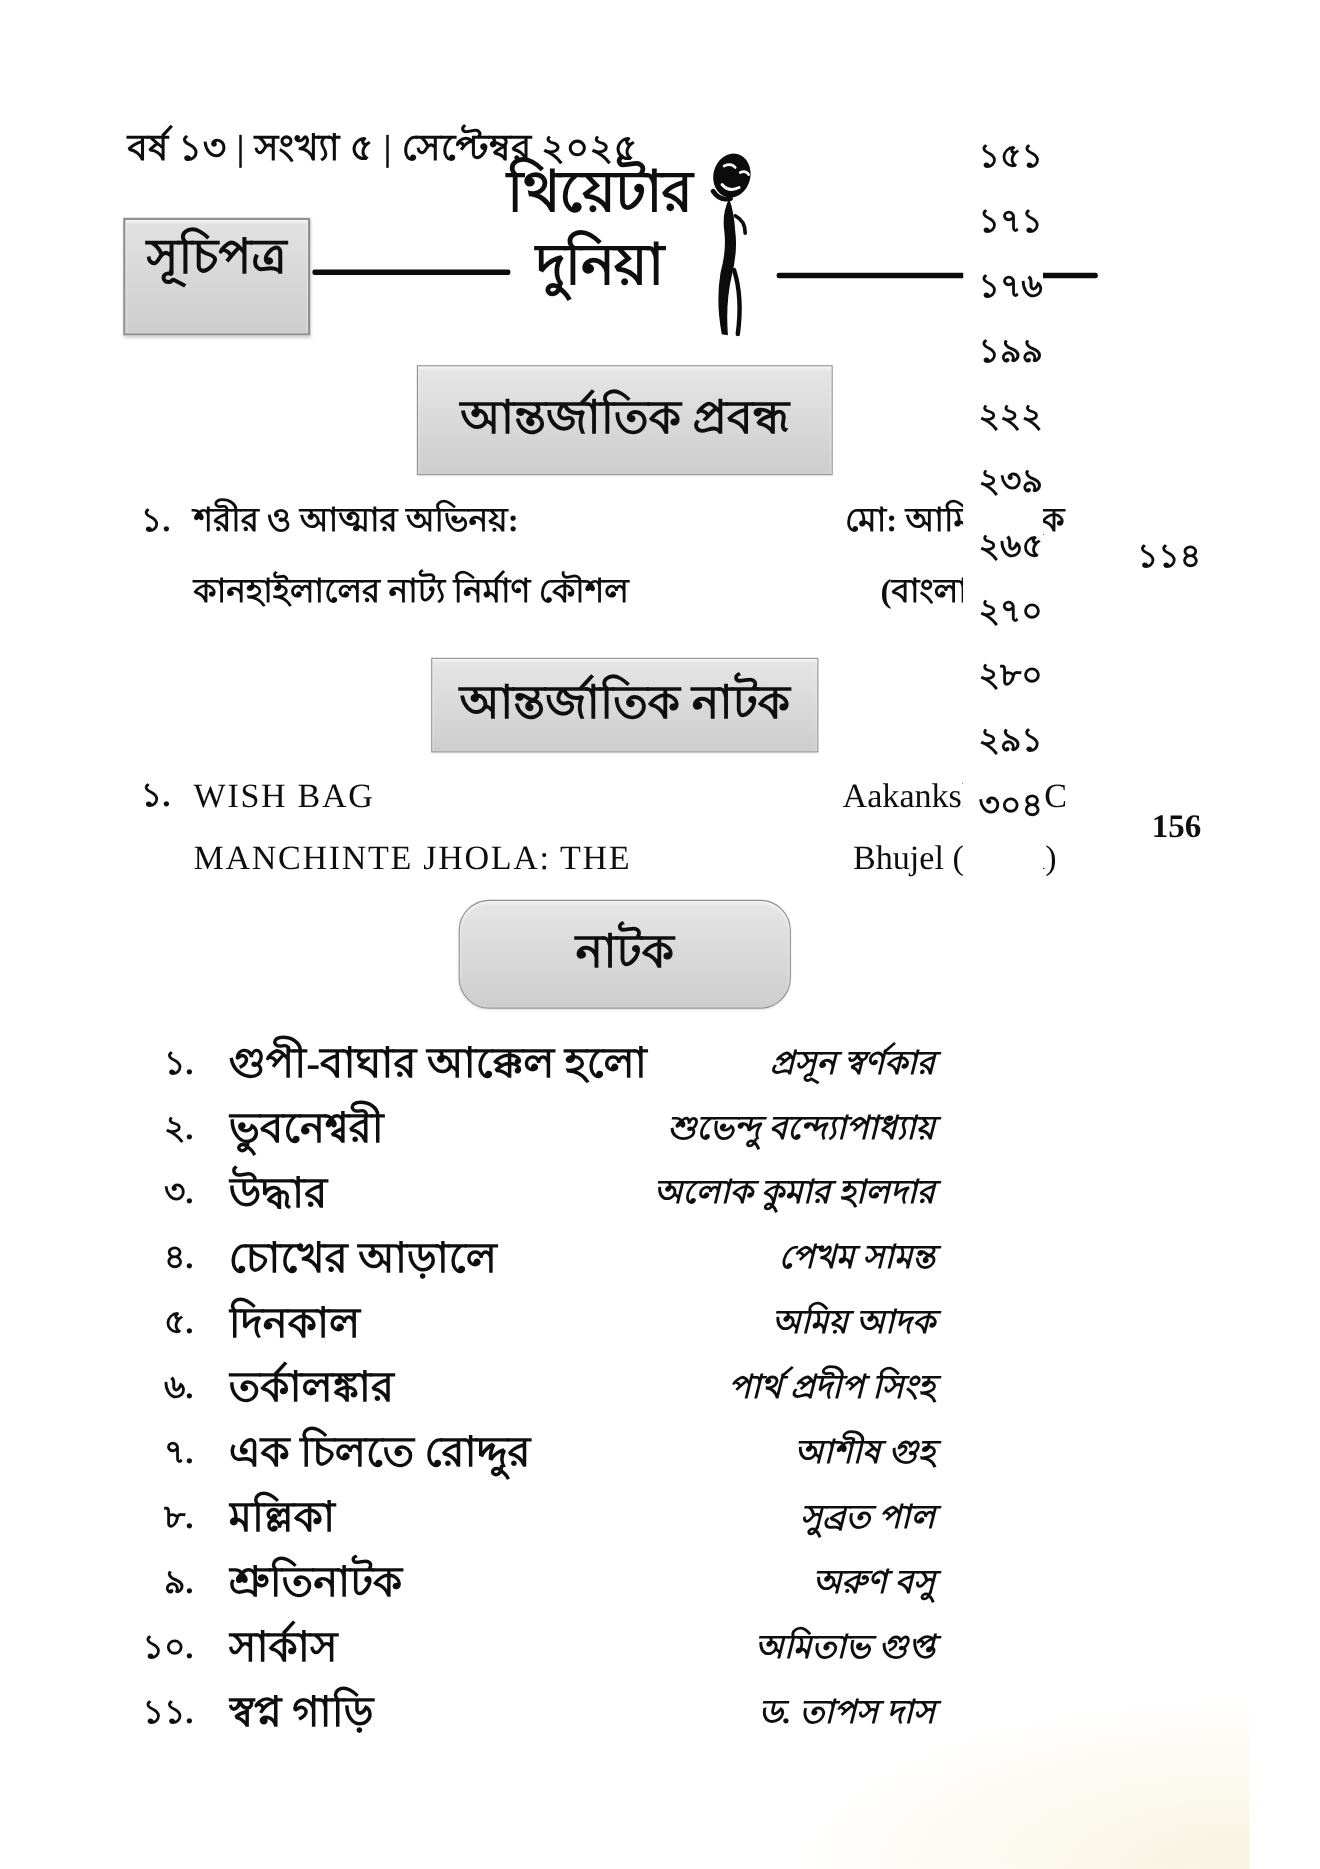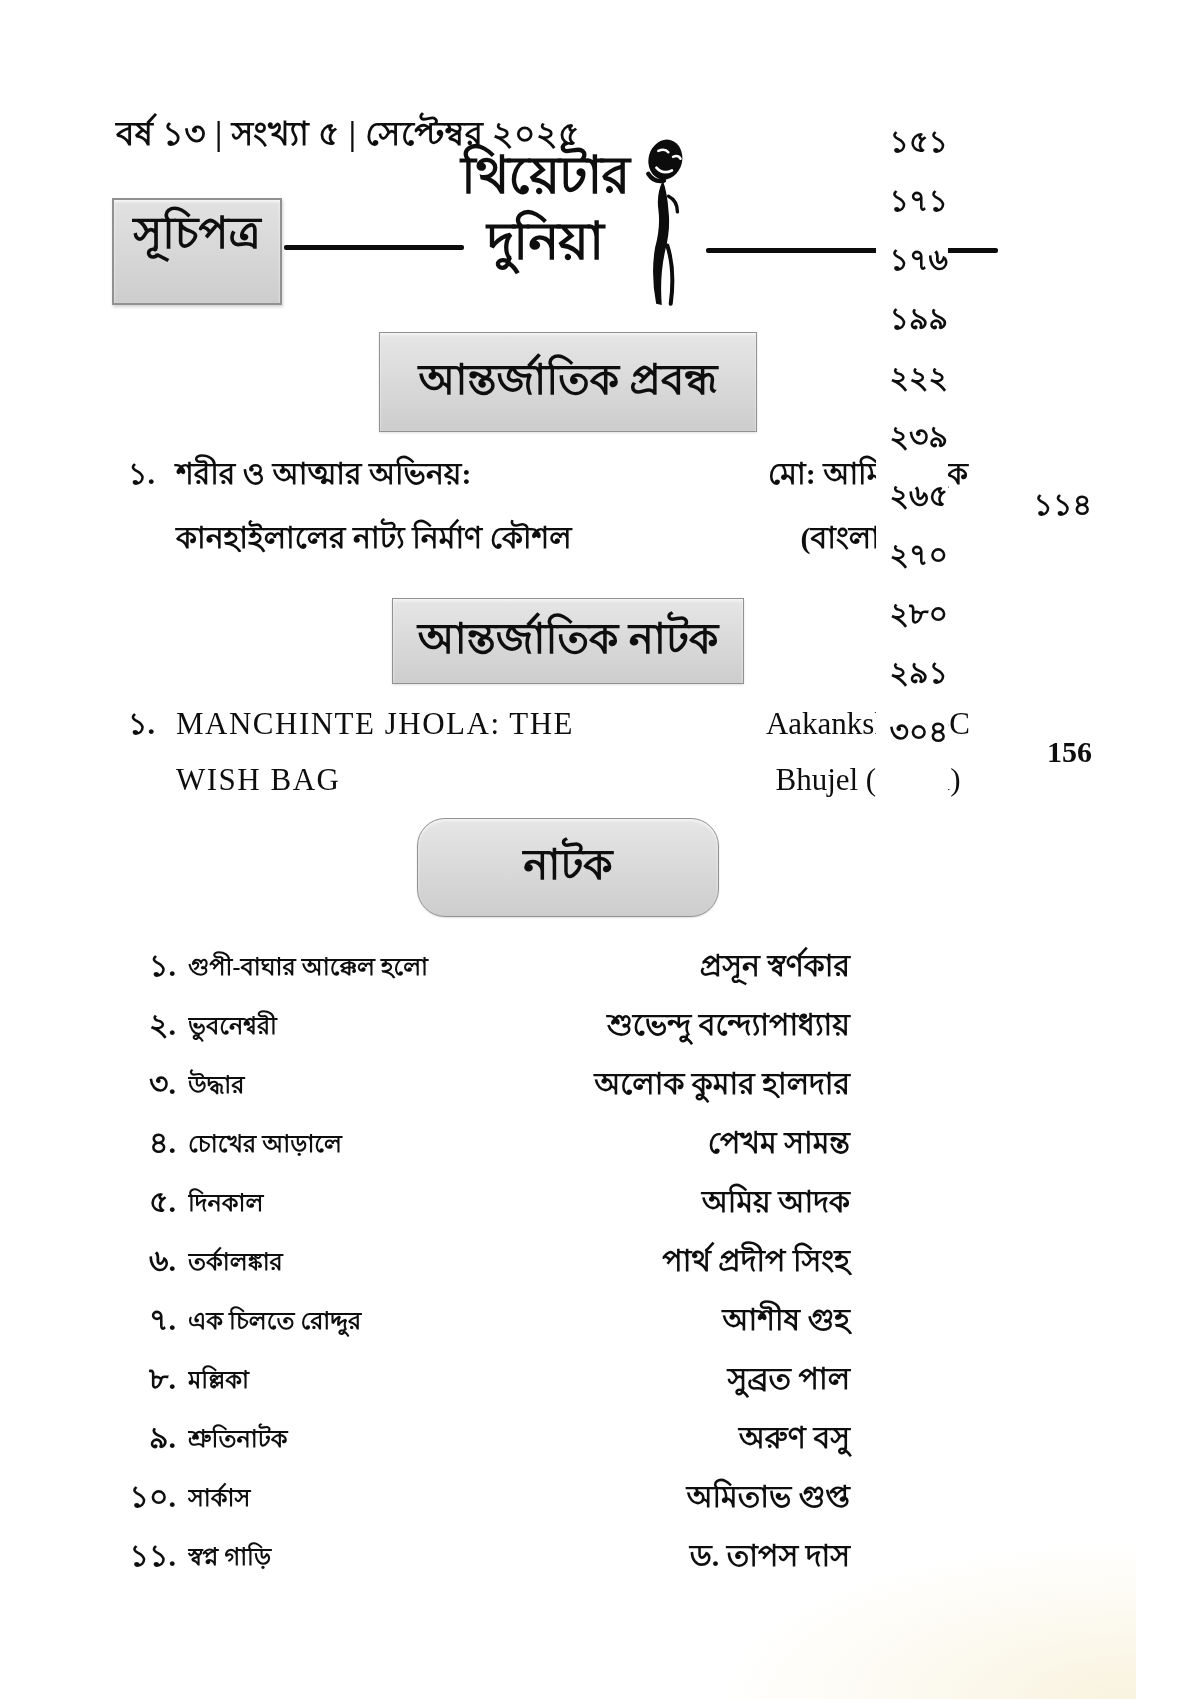--- a/index.html
+++ b/index.html
@@ -60,22 +60,22 @@
   .entry .epage{flex:0 0 auto;width:72px;text-align:right;font-size:30px;font-weight:700;align-self:center;margin-left:26px;}
   .entry1{top:442px;}
   .entry1 .etitle span,.entry1 .no,.entry1 .eauthor span{font-weight:700;}
   .entry2{top:696px;}
   .entry2 .etitle span{font-family:"Liberation Serif",serif;letter-spacing:1.5px;line-height:56px;font-size:31px;}
   .entry2 .eauthor span{font-family:"Liberation Serif",serif;line-height:56px;font-size:31px;}
   .entry2 .no{line-height:56px;}
   .toc-list{position:absolute;left:128px;top:938px;width:820px;display:flex;flex-direction:column;}
   .row{display:flex;align-items:center;height:59px;}
   .row .no{flex:0 0 48px;text-align:right;font-size:30px;font-weight:700;}
-  .row .title{flex:1 1 auto;margin-left:12px;font-size:24px;font-weight:700;white-space:nowrap;overflow:hidden;}
-  .row .author{flex:0 0 auto;text-align:right;font-size:30px;font-weight:700;white-space:nowrap;}
+  .row .title{flex:1 1 auto;margin-left:32px;font-size:38px;font-weight:700;white-space:nowrap;overflow:hidden;}
+  .row .author{flex:0 0 auto;text-align:right;font-size:30px;font-weight:700;white-space:nowrap;font-style:italic;}
   .row .page{flex:0 0 72px;margin-left:26px;text-align:right;font-size:30px;font-weight:700;}
 </style>
 </head>
 <body>
 
 <div class="page">
 
   <div class="issue-line bn">বর্ষ ১৩ | সংখ্যা ৫ | সেপ্টেম্বর ২০২৫</div>
 
   <div class="contents-box">
@@ -121,22 +121,22 @@
     <span class="epage">১১৪</span>
   </div>
 
   <div class="heading-box hb2">
     <span class="bn">আন্তর্জাতিক নাটক</span>
   </div>
 
   <div class="entry entry2">
     <span class="no">১.</span>
     <div class="etitle">
+      <span>WISH BAG</span>
       <span>MANCHINTE JHOLA: THE</span>
-      <span>WISH BAG</span>
     </div>
     <div class="eauthor">
       <span>Aakankshya GC</span>
       <span>Bhujel (Nepal)</span>
     </div>
     <span class="epage">156</span>
   </div>
 
   <div class="heading-box hb3">
     <span class="bn">নাটক</span>

